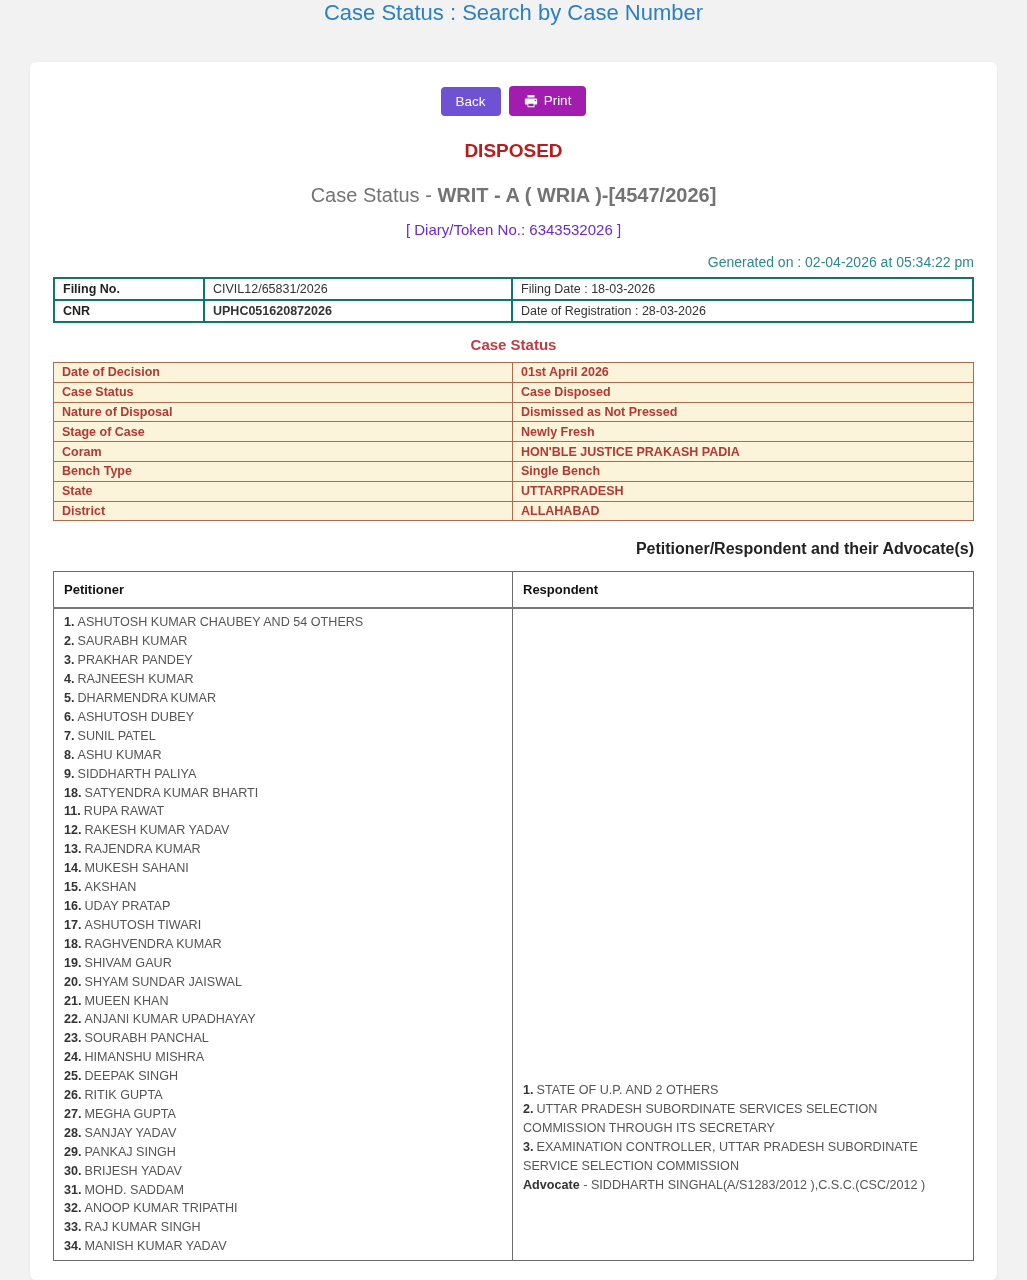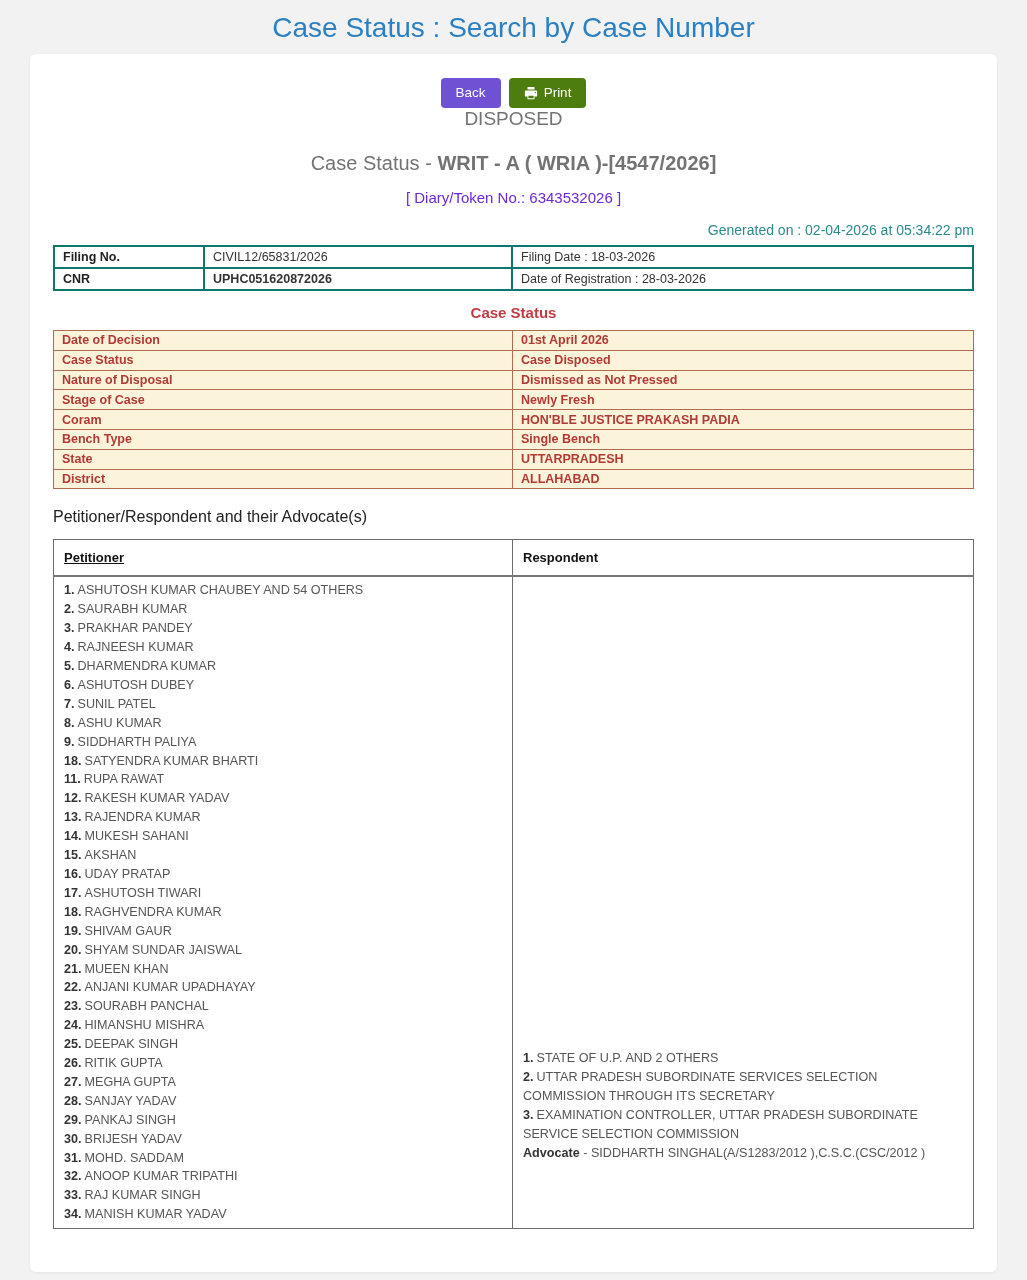--- a/index.html
+++ b/index.html
@@ -4,52 +4,52 @@
 <style>
   * { margin: 0; padding: 0; box-sizing: border-box; }
   html, body {
     width: 1027px; height: 1280px;
     overflow: hidden;
     background: #f2f2f2;
     font-family: "Liberation Sans", sans-serif;
     color: #222;
   }
   .page-title {
-    height: 54px;
+    height: 62px;
     display: flex; align-items: flex-start; justify-content: center;
-    padding-top: 12px;
-    font-size: 28px; font-weight: 500;
+    font-size: 22px; font-weight: 500;
     color: #2b80c4;
   }
   .card {
     width: 967px;
     height: 1218px;
     margin: 0 auto;
     background: #ffffff;
     border-radius: 6px;
     box-shadow: 0 1px 3px rgba(0,0,0,0.06);
     padding: 24px 23px 0 23px;
     overflow: hidden;
   }
-  .btn-row { display: flex; justify-content: center; gap: 8px; }
+  .btn-row { display: flex; justify-content: center; gap: 8px; align-items: flex-end; }
   .btn {
     border: none; border-radius: 4px;
     font-family: "Liberation Sans", sans-serif;
     font-size: 13.5px; color: #fff;
     padding: 8px 15px; cursor: pointer;
     display: inline-flex; align-items: center; gap: 6px;
     line-height: 1;
   }
   .btn-back { background: #6f51d4; }
-  .btn-print { background: #4d7c0f; }
+  .btn-print { background: #a21caf; }
   .print-icon svg { display: block; }
   .disposed {
+    margin-top: 24px;
     text-align: center;
-    font-size: 19px; font-weight: normal;
-    color: #737373;
+    font-size: 19px; font-weight: bold;
+    color: #b91c1c;
   }
   .case-title {
     margin-top: 22px;
     text-align: center;
     font-size: 20px;
     color: #737373;
   }
   .case-title b { font-weight: bold; }
   .diary {
     margin-top: 14px;
@@ -86,34 +86,35 @@
     background: #fbf3da;
     font-size: 12.5px;
     font-weight: 600;
     color: #b23a35;
     padding: 2px 8px;
     height: 19.8px;
   }
   .cs-table .cs-label { width: 459px; }
   .parties-heading {
     margin: 19px 0 13px 0;
-    text-align: left;
+    text-align: right;
     font-size: 16px;
     color: #222;
+    font-weight: bold;
   }
   .parties-table { border: 1px solid #6c6c6c; }
   .parties-table th {
     border: 1px solid #6c6c6c;
     border-bottom: 2px solid #777;
     text-align: left;
     font-size: 13px; font-weight: bold; color: #111;
     padding: 10px;
     height: 36px;
   }
-  .parties-table th.pet-h { width: 459px; text-decoration: underline; }
+  .parties-table th.pet-h { width: 459px; }
   .parties-table td {
     border: 1px solid #6c6c6c;
     vertical-align: top;
     padding: 4px 10px;
   }
   .party-item {
     font-size: 12.6px;
     line-height: 18.9px;
     color: #555;
     white-space: normal;

